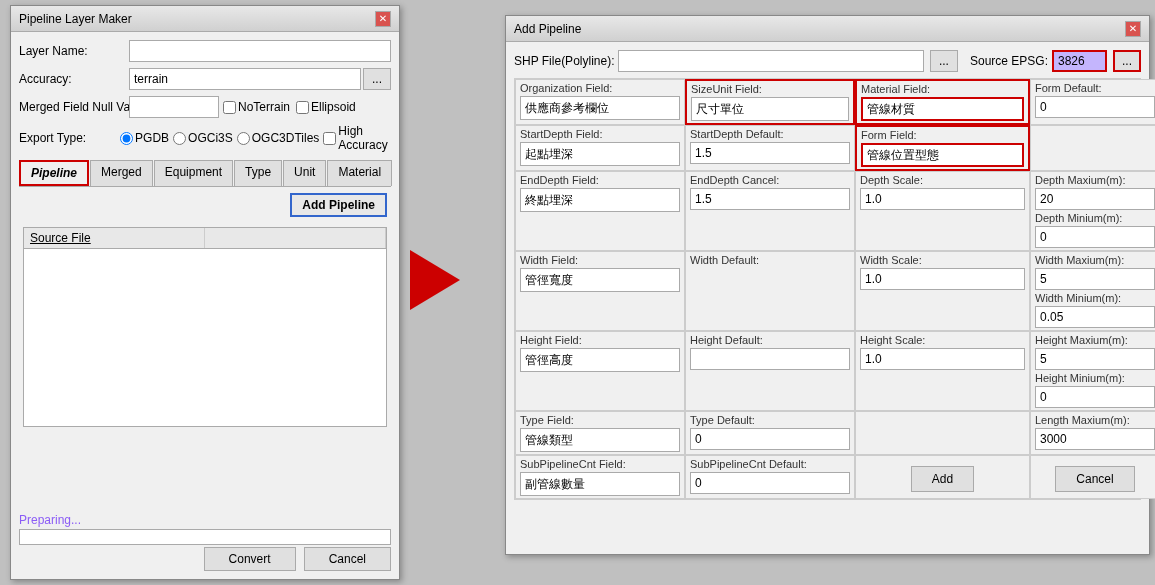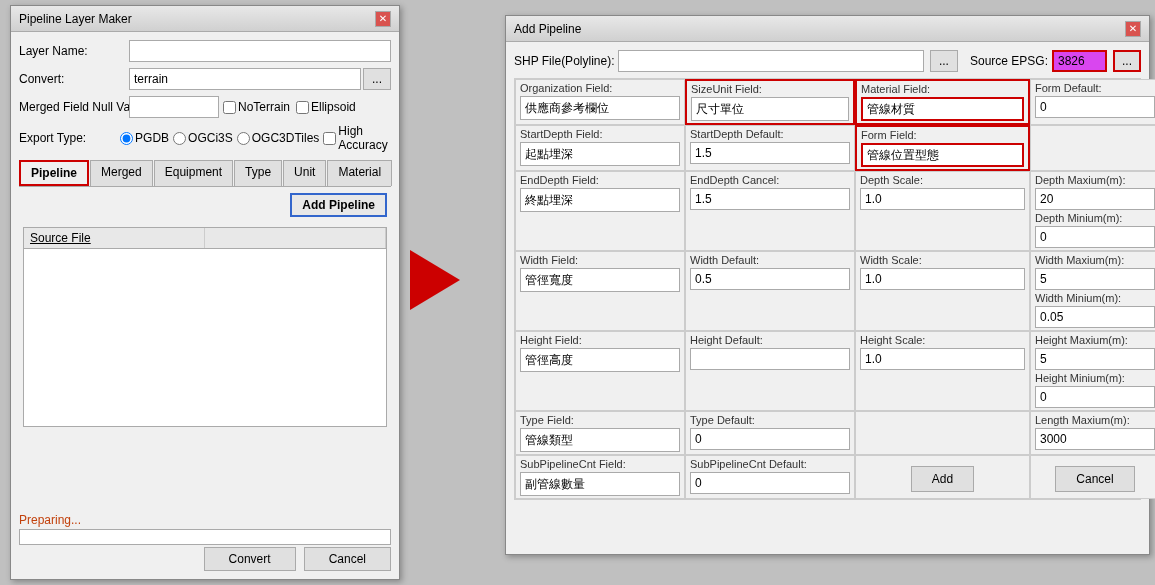--- a/index.html
+++ b/index.html
@@ -43,37 +43,37 @@
     .radio-group { display: flex; align-items: center; gap: 4px; }
     .radio-group label { font-size: 12px; display: flex; align-items: center; gap: 2px; }
 
     
     .tabs-container { margin-top: 8px; border-bottom: 1px solid #aaa; display: flex; }
     .tab {
       padding: 4px 10px; border: 1px solid #aaa; border-bottom: none;
       background: #e0e0e0; cursor: pointer; font-size: 12px; margin-right: 1px;
     }
     .tab.active { background: #f0f0f0; border-bottom: 1px solid #f0f0f0; font-weight: bold; }
-    .tab.highlighted { border: 2px solid #cc0000; }
+    .tab.highlighted { border: 2px solid #cc0000; font-style: italic; }
 
     
     .table-area {
       border: 1px solid #aaa; background: #fff; margin-top: 6px; height: 200px; overflow: auto; text-decoration: underline;
     }
     .table-header { display: flex; background: #e8e8e8; border-bottom: 1px solid #aaa; }
     .table-col { flex: 1; padding: 3px 6px; font-size: 12px; border-right: 1px solid #ccc; }
 
     .add-pipeline-btn {
       float: right; padding: 3px 10px; border: 1px solid #aaa; background: #e8e8e8;
       cursor: pointer; font-size: 12px; margin-bottom: 4px; margin-top: 2px;
       font-weight: bold; border: 2px solid #3366cc;
     }
     .tab-content { padding: 4px; }
     .status-bar { position: absolute; bottom: 34px; left: 8px; right: 8px; }
-    .status-text { font-size: 12px; color: #c2410c; }
+    .status-text { font-size: 12px; color: #8b5cf6; }
     .progress-bar { width: 100%; height: 16px; border: 1px solid #aaa; background: #fff; margin-top: 2px; }
     .bottom-buttons { position: absolute; bottom: 8px; right: 8px; display: flex; gap: 8px; }
     .bottom-btn { padding: 4px 24px; border: 1px solid #aaa; background: #e0e0e0; cursor: pointer; font-size: 12px; }
     .bottom-btn.convert { background: #e0e0e0; }
 
     
     .arrow-container {
       position: absolute;
       left: 410px;
       top: 250px;
@@ -105,21 +105,21 @@
       display: flex;
       justify-content: space-between;
       align-items: center;
       height: 26px;
     }
     .right-body { padding: 8px; }
     .shp-row { display: flex; align-items: center; margin-bottom: 6px; gap: 4px; }
     .shp-label { font-size: 12px; white-space: nowrap; }
     .shp-input { flex: 1; height: 22px; border: 1px solid #aaa; background: #fff; }
     .source-label { font-size: 12px; white-space: nowrap; margin-left: 8px; }
-    .source-input { width: 55px; height: 22px; border: 2px solid #cc0000; background: #d946ef; padding: 2px 4px; font-size: 12px; }
+    .source-input { width: 55px; height: 22px; border: 2px solid #cc0000; background: #c4b5fd; padding: 2px 4px; font-size: 12px; }
 
     
     .fields-grid {
       display: grid;
       grid-template-columns: 170px 170px 175px 130px;
       gap: 0;
       border: 1px solid #ccc;
     }
     .fg-cell {
       border: 1px solid #ccc;
@@ -143,21 +143,21 @@
   <div class="dialog-titlebar">
     <span>Pipeline Layer Maker</span>
     <div class="close-btn">✕</div>
   </div>
   <div class="dialog-body">
     <div class="form-row">
       <span class="form-label">Layer Name:</span>
       <input class="form-input" type="text" value="" style="">
     </div>
     <div class="form-row">
-      <span class="form-label">Convert:</span>
+      <span class="form-label">Accuracy:</span>
       <select class="form-input-terrain">
         <option>terrain</option>
       </select>
       <button class="btn-dots">...</button>
     </div>
     <div class="form-row">
       <span class="form-label">Merged Field Null Value:</span>
       <input class="form-input" type="text" style="width: 90px; flex: 0 0 auto;">
       <div class="checkbox-group">
         <label>
@@ -304,21 +304,20 @@
       </div>
 
       <div class="fg-cell">
         <div class="fg-label">Width Field:</div>
         <select class="fg-select">
           <option>管徑寬度</option>
         </select>
       </div>
       <div class="fg-cell">
         <div class="fg-label">Width Default:</div>
-        <input class="fg-input" type="text" value="0.5" style="">
       </div>
       <div class="fg-cell">
         <div class="fg-label">Width Scale:</div>
         <input class="fg-input" type="text" value="1.0" style="">
       </div>
       <div class="fg-cell">
         <div class="fg-label">Width Maxium(m):</div>
         <input class="fg-input" type="text" value="5" style="">
         <div style="margin-top:2px;">
           <div class="fg-label">Width Minium(m):</div>

